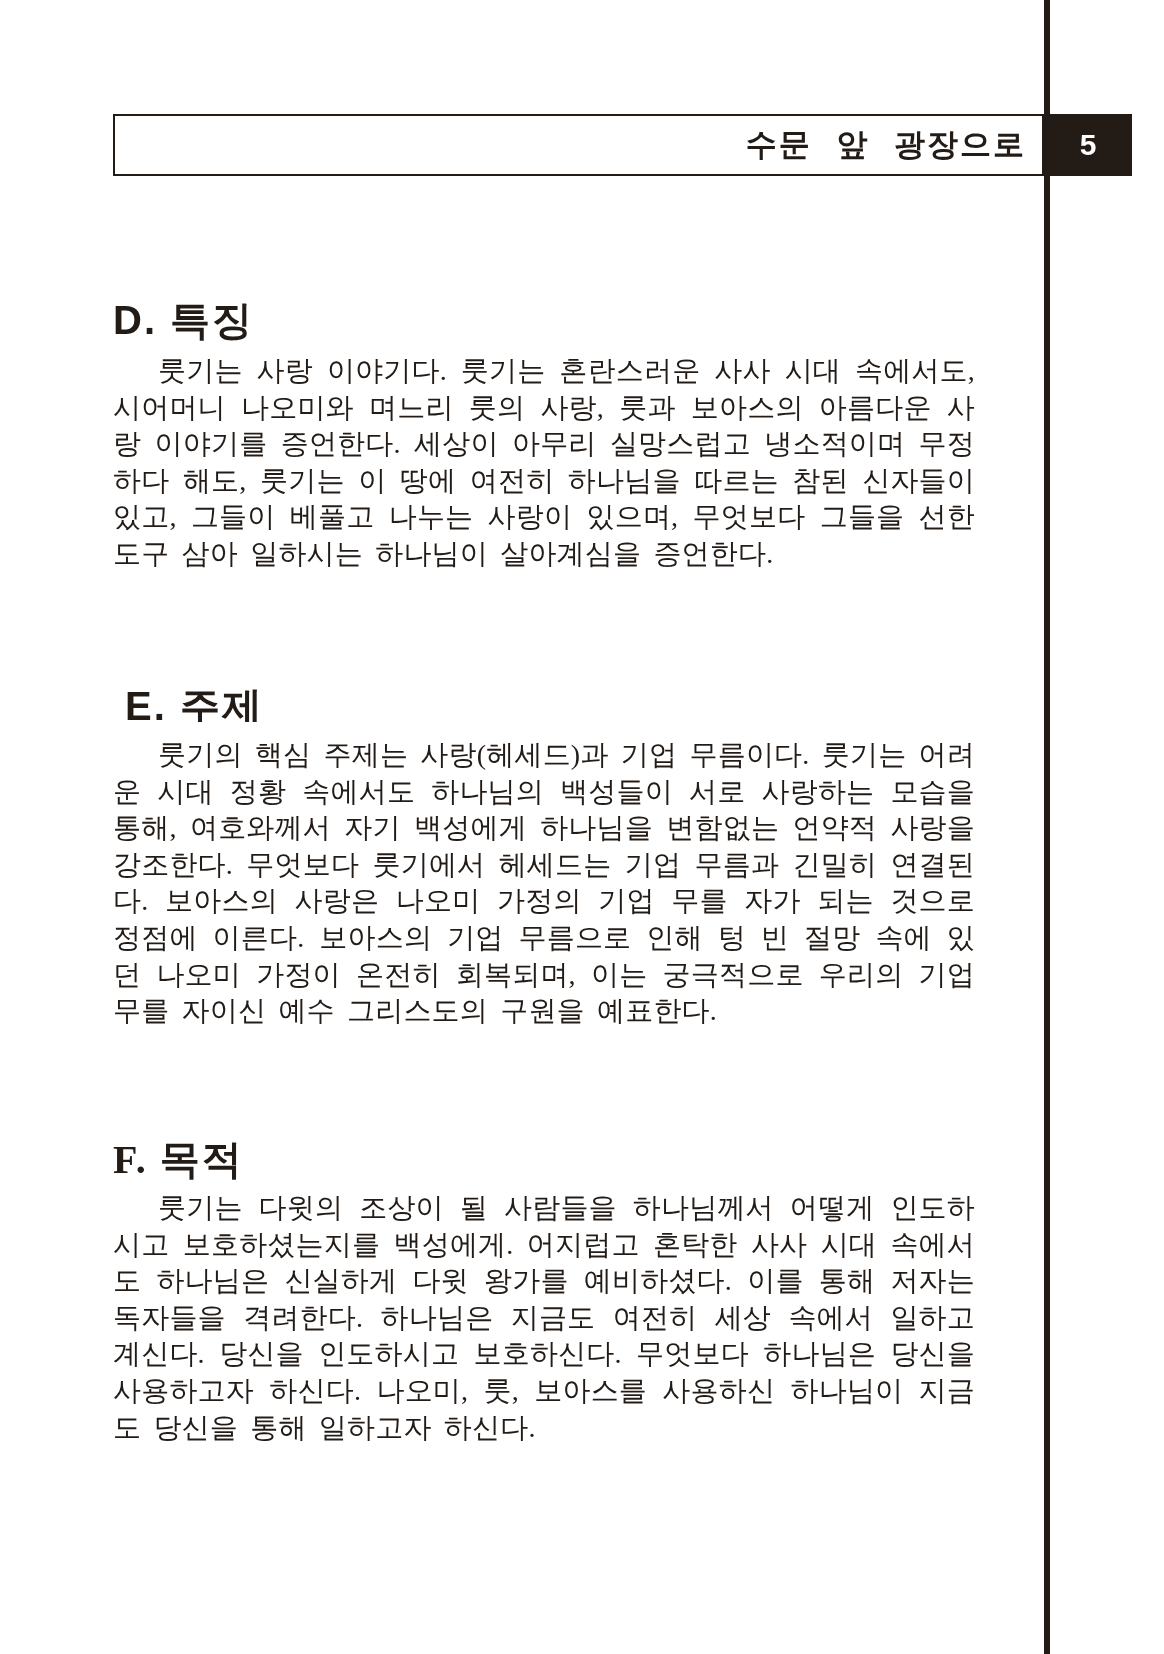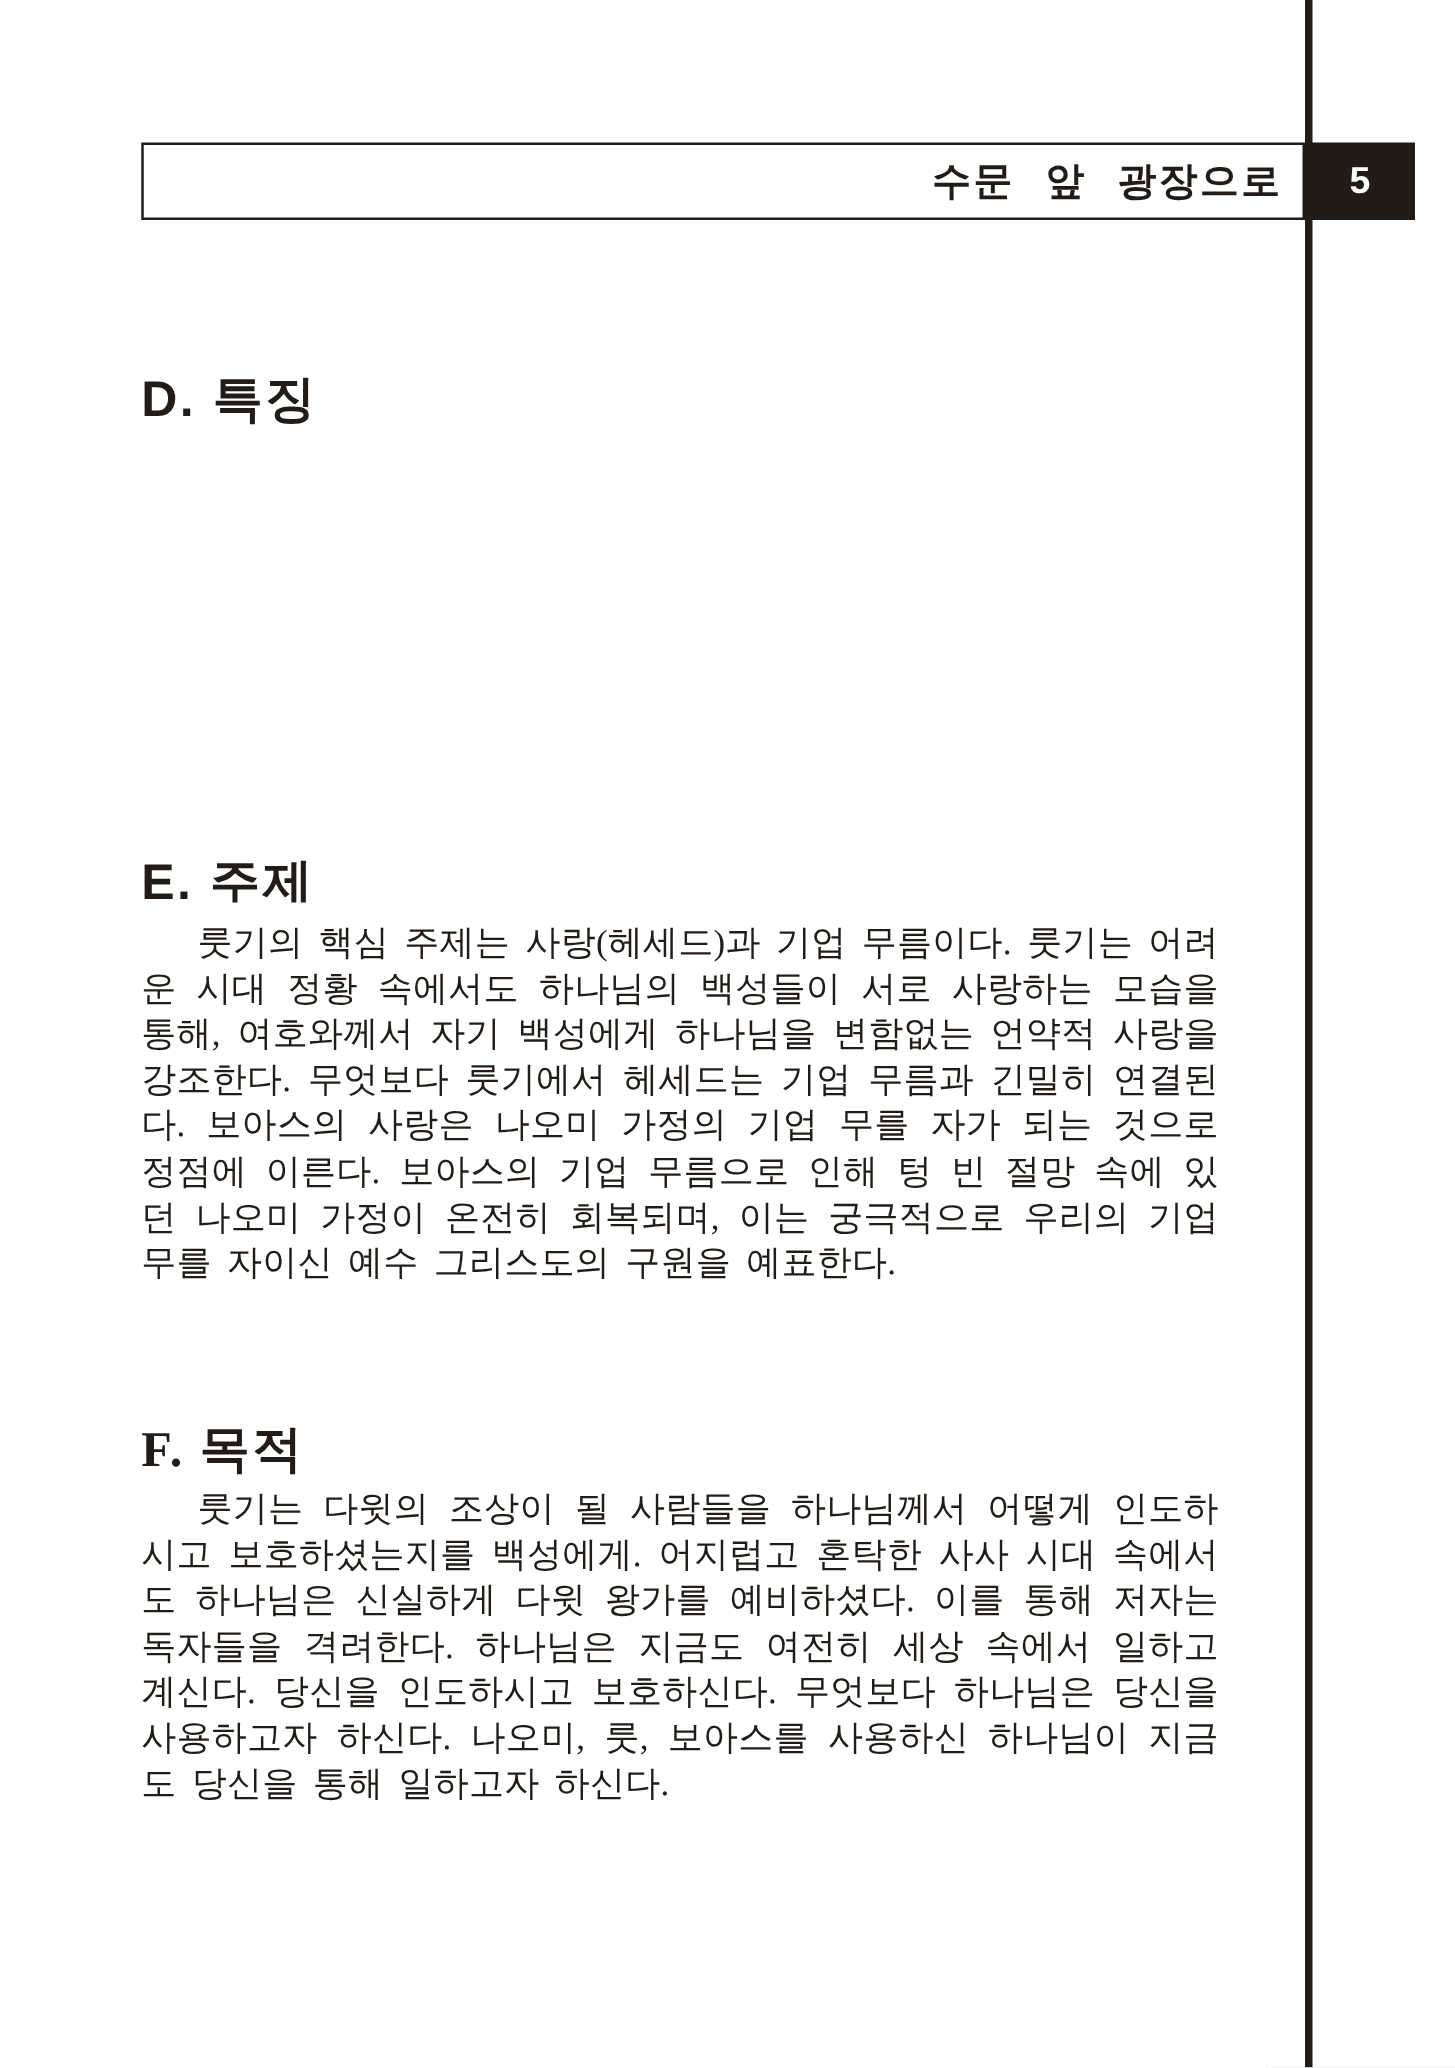--- a/index.html
+++ b/index.html
@@ -88,21 +88,21 @@
     letter-spacing: 2px;
     color: var(--ink);
     white-space: nowrap;
   }
   .heading-pos-d { position: absolute; top: 300px; left: 0; }
 
   
   .heading-clip-e {
     position: absolute;
     top: 686px;
-    left: 0;
+    left: 12px;
     height: 36px;
     overflow: hidden;
   }
   .heading-pos-f { position: absolute; top: 1140px; left: 0; font-family: Liberation Serif, serif; }
 
   .body-para {
     position: absolute;
     left: 0;
     width: 862px;
     font-family: "Liberation Serif", serif;
@@ -129,20 +129,21 @@
     <span class="header-title">수문 앞 광장으로</span>
   </div>
 
   <div class="page-number-badge">
     <span class="page-number">5</span>
   </div>
 
   <div class="content">
 
     <h2 class="section-heading heading-pos-d">D. 특징</h2>
+    <p class="body-para para-pos-d">룻기는 사랑 이야기다. 룻기는 혼란스러운 사사 시대 속에서도, 시어머니 나오미와 며느리 룻의 사랑, 룻과 보아스의 아름다운 사랑 이야기를 증언한다. 세상이 아무리 실망스럽고 냉소적이며 무정하다 해도, 룻기는 이 땅에 여전히 하나님을 따르는 참된 신자들이 있고, 그들이 베풀고 나누는 사랑이 있으며, 무엇보다 그들을 선한 도구 삼아 일하시는 하나님이 살아계심을 증언한다.</p>
 
     <div class="heading-clip-e">
       <h2 class="section-heading">E. 주제</h2>
     </div>
     <p class="body-para para-pos-e">룻기의 핵심 주제는 사랑(헤세드)과 기업 무름이다. 룻기는 어려운 시대 정황 속에서도 하나님의 백성들이 서로 사랑하는 모습을 통해, 여호와께서 자기 백성에게 하나님을 변함없는 언약적 사랑을 강조한다. 무엇보다 룻기에서 헤세드는 기업 무름과 긴밀히 연결된다. 보아스의 사랑은 나오미 가정의 기업 무를 자가 되는 것으로 정점에 이른다. 보아스의 기업 무름으로 인해 텅 빈 절망 속에 있던 나오미 가정이 온전히 회복되며, 이는 궁극적으로 우리의 기업 무를 자이신 예수 그리스도의 구원을 예표한다.</p>
 
     <h2 class="section-heading heading-pos-f">F. 목적</h2>
     <p class="body-para para-pos-f">룻기는 다윗의 조상이 될 사람들을 하나님께서 어떻게 인도하시고 보호하셨는지를 백성에게. 어지럽고 혼탁한 사사 시대 속에서도 하나님은 신실하게 다윗 왕가를 예비하셨다. 이를 통해 저자는 독자들을 격려한다. 하나님은 지금도 여전히 세상 속에서 일하고 계신다. 당신을 인도하시고 보호하신다. 무엇보다 하나님은 당신을 사용하고자 하신다. 나오미, 룻, 보아스를 사용하신 하나님이 지금도 당신을 통해 일하고자 하신다.</p>
 
   </div>

